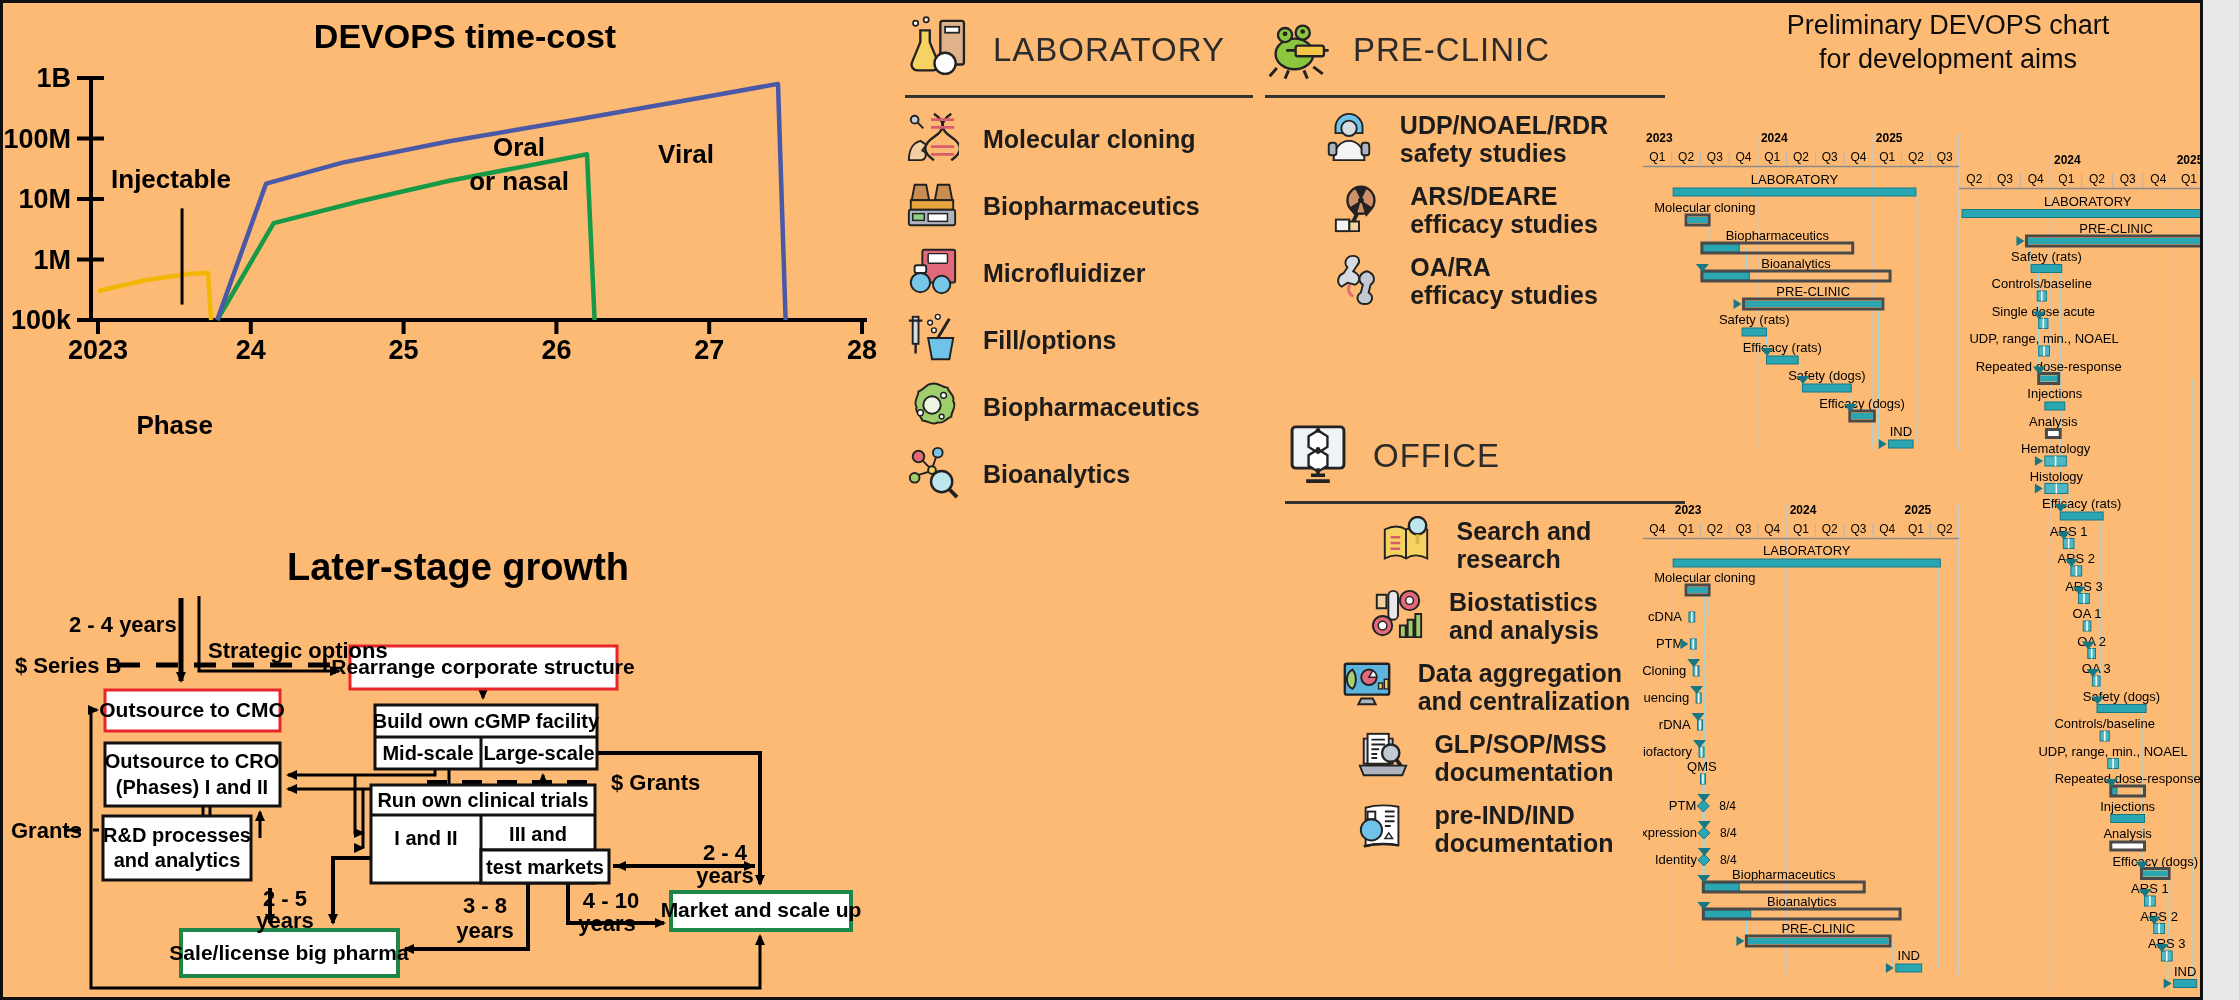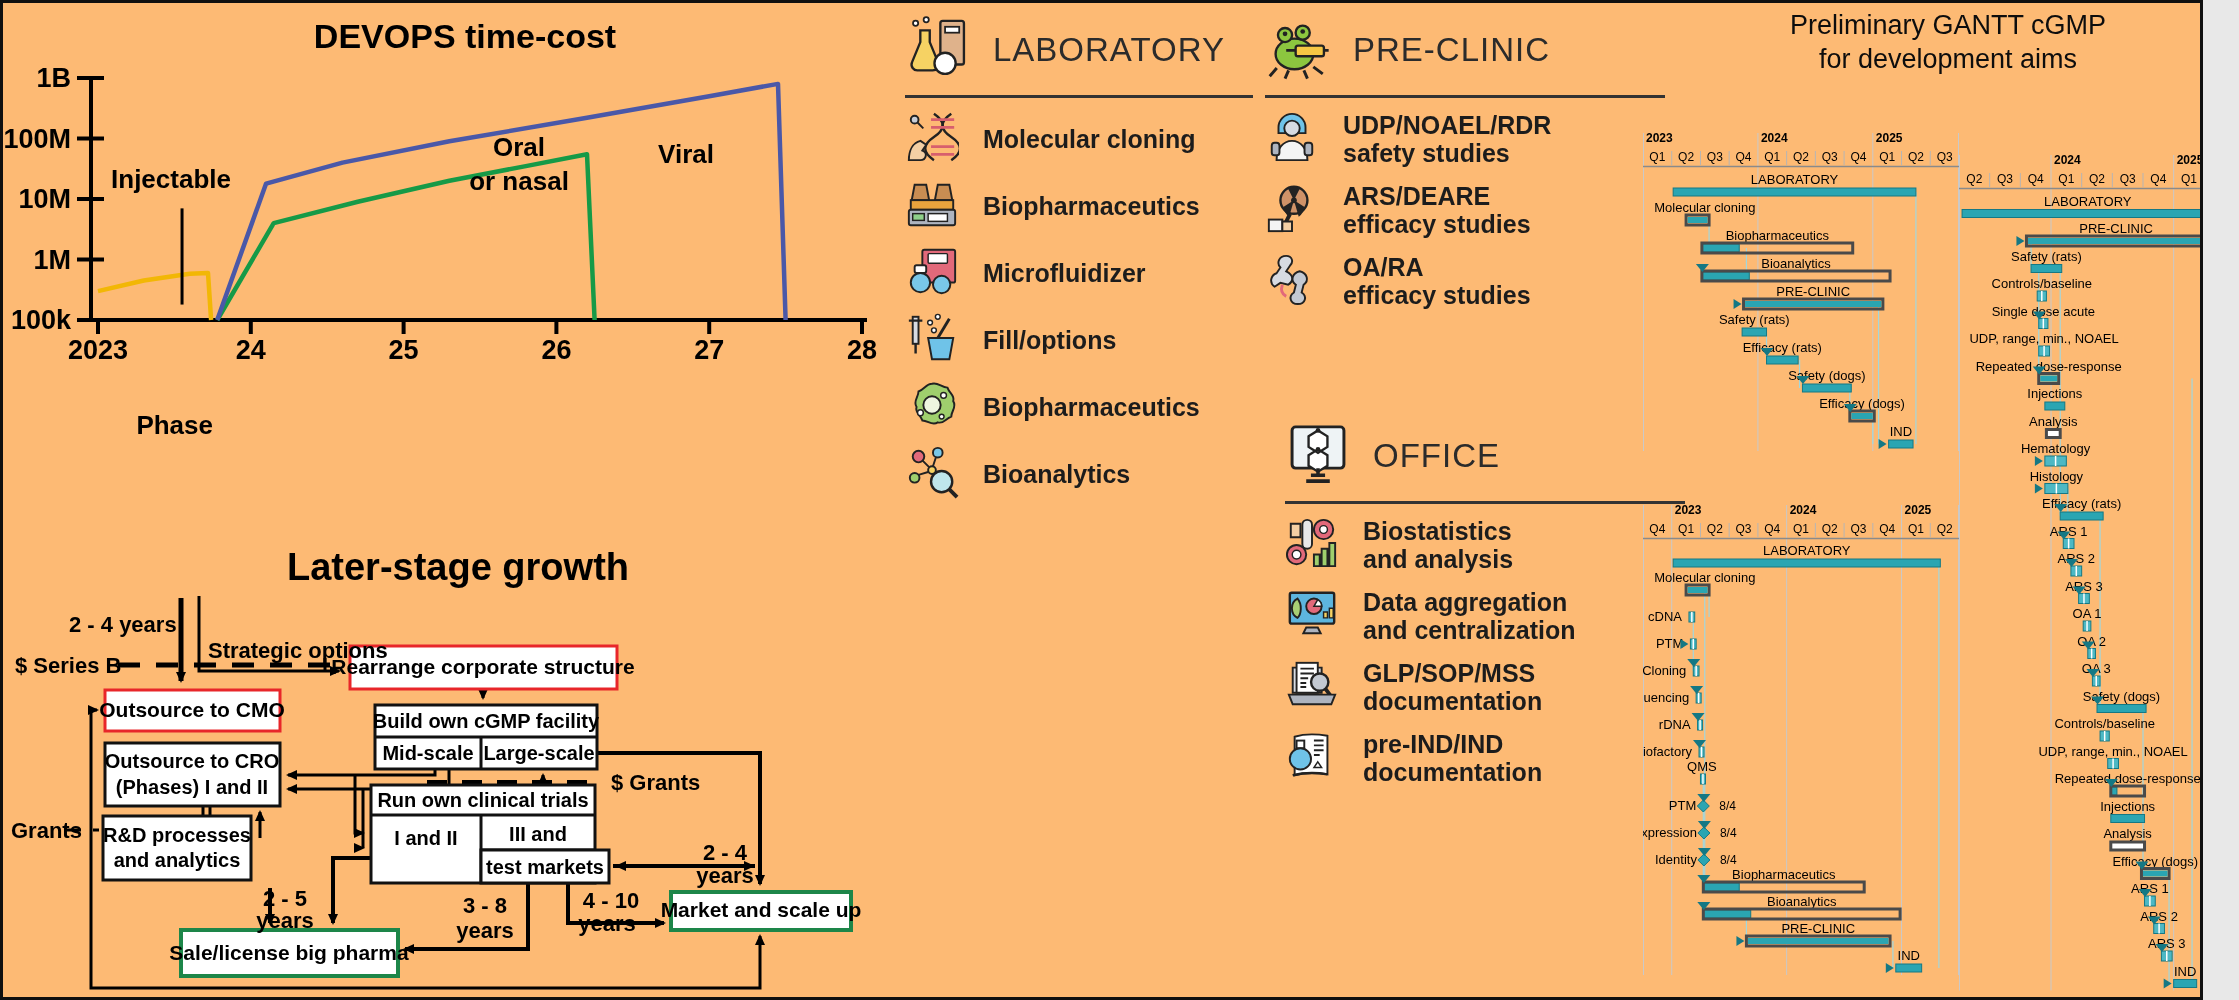--- a/index.html
+++ b/index.html
@@ -9,21 +9,21 @@
   .abs{position:absolute;}
   
   .svc-col{position:absolute;}
   .svc-header{display:flex;align-items:center;gap:22px;margin-bottom:10px;}
   .svc-header .svc-icon svg{width:66px;height:66px;}
   .svc-header-label{font-size:33px;font-weight:400;letter-spacing:1px;color:#2b2b2b;}
   .svc-divider{border-top:3px solid #333;margin:4px 0 12px 0;}
   .svc-item{display:flex;align-items:center;gap:24px;margin-bottom:9px;}
   .svc-item .svc-icon svg{width:54px;height:54px;flex:0 0 auto;}
   .svc-label{font-size:25px;font-weight:700;line-height:1.12;color:#1c1c1c;}
-  .two .svc-item{margin-bottom:13px;}
+  .two .svc-item{margin-bottom:13px;justify-content:center;}
   .gantt-title{position:absolute;left:1650px;top:6px;width:590px;text-align:center;
     font-size:27px;font-weight:400;color:#0d0d0d;line-height:1.25;}
 </style>
 </head>
 <body>
 
 <div class="canvas">
 
   <svg id="devops-svg" class="abs" style="left:0;top:0" width="880" height="500" viewBox="0 0 880 500">
       <text x="462" y="45" text-anchor="middle" font-size="34" font-weight="700">DEVOPS time-cost</text>
@@ -295,20 +295,30 @@
             <path d="M20 13 l8 -5 8 5 v9 l-8 5 -8 -5 z M20 29 l8 -5 8 5 v9 l-8 5 -8 -5 z" fill="#fff" stroke="#222" stroke-width="2"></path>
             <circle cx="28" cy="8" r="2" fill="#222"></circle>
             <circle cx="28" cy="24" r="2" fill="#222"></circle>
             <path d="M28 40 v6 M22 46 h12 M18 51 h20" stroke="#222" stroke-width="3" fill="none"></path>
           </svg></span>
         <span class="svc-header-label">OFFICE</span>
       </div>
       <div class="svc-divider"></div>
       <div class="svc-item">
         <span class="svc-icon"><svg viewBox="0 0 56 56">
+            <path d="M6 14 c8 -4 16 -4 22 0 c6 -4 14 -4 22 0 v30 c-8 -4 -16 -4 -22 0 c-6 -4 -14 -4 -22 0 z" fill="#f6d263" stroke="#222" stroke-width="2"></path>
+            <path d="M28 14 v30" stroke="#222" stroke-width="2"></path>
+            <path d="M12 22 h10 M12 28 h10 M12 34 h10" stroke="#d75f6d" stroke-width="2.5"></path>
+            <circle cx="40" cy="10" r="9" fill="#bfe6ec" stroke="#222" stroke-width="2.5"></circle>
+            <path d="M40 19 v10" stroke="#e0b24a" stroke-width="4"></path>
+          </svg></span>
+        <span class="svc-label">Search and<br>research</span>
+      </div>
+      <div class="svc-item">
+        <span class="svc-icon"><svg viewBox="0 0 56 56">
             <rect x="18" y="4" width="10" height="30" rx="5" fill="#e8e8e8" stroke="#222" stroke-width="2"></rect>
             <path d="M6 8 h10 v14 h-10 z" fill="#f3cfa4" stroke="#222" stroke-width="2"></path>
             <circle cx="40" cy="14" r="10" fill="#e2697a" stroke="#222" stroke-width="2"></circle>
             <circle cx="40" cy="14" r="4" fill="#fff" stroke="#222" stroke-width="1.5"></circle>
             <circle cx="12" cy="40" r="10" fill="#e2697a" stroke="#222" stroke-width="2"></circle>
             <circle cx="12" cy="40" r="4.5" fill="#fff" stroke="#222" stroke-width="1.5"></circle>
             <path d="M30 52 v-12 h6 v12 z M38 52 v-18 h6 v18 z M46 52 v-24 h6 v24 z" fill="#9fcf6d" stroke="#222" stroke-width="2"></path>
           </svg></span>
         <span class="svc-label">Biostatistics<br>and analysis</span>
       </div>
@@ -341,21 +351,21 @@
             <rect x="12" y="12" width="8" height="8" fill="#fff" stroke="#222" stroke-width="2"></rect>
             <circle cx="16" cy="31" r="11" fill="#6fc3e8" stroke="#222" stroke-width="2"></circle>
             <path d="M34 34 l4 6 h-8 z" fill="#fff" stroke="#222" stroke-width="1.5"></path>
             <path d="M8 48 c12 -3 24 -3 36 -1" stroke="#222" stroke-width="2.5" fill="none"></path>
           </svg></span>
         <span class="svc-label">pre-IND/IND<br>documentation</span>
       </div>
     </div>
 
   <div class="gantt-title">
-    <span>Preliminary GANTT cGMP</span><br>
+    <span>Preliminary DEVOPS chart</span><br>
     <span>for development aims</span>
   </div>
   <div id="gantt-mounts">
       <svg width="316" height="322" class="abs" style="left: 1640px; top: 126px;">
         <line x1="0.5" y1="4" x2="0.5" y2="322" stroke="#c9c9c9" stroke-width="1"></line>
         <line x1="315.5" y1="4" x2="315.5" y2="322" stroke="#c9c9c9" stroke-width="1"></line>
         <line x1="0" y1="4" x2="0" y2="322" stroke="#c9c9c9" stroke-width="1"></line>
         <text x="3" y="13" font-size="12" font-weight="700">2023</text>
         <line x1="114.9090909090909" y1="4" x2="114.9090909090909" y2="322" stroke="#c9c9c9" stroke-width="1"></line>
         <text x="117.9090909090909" y="13" font-size="12" font-weight="700">2024</text>

